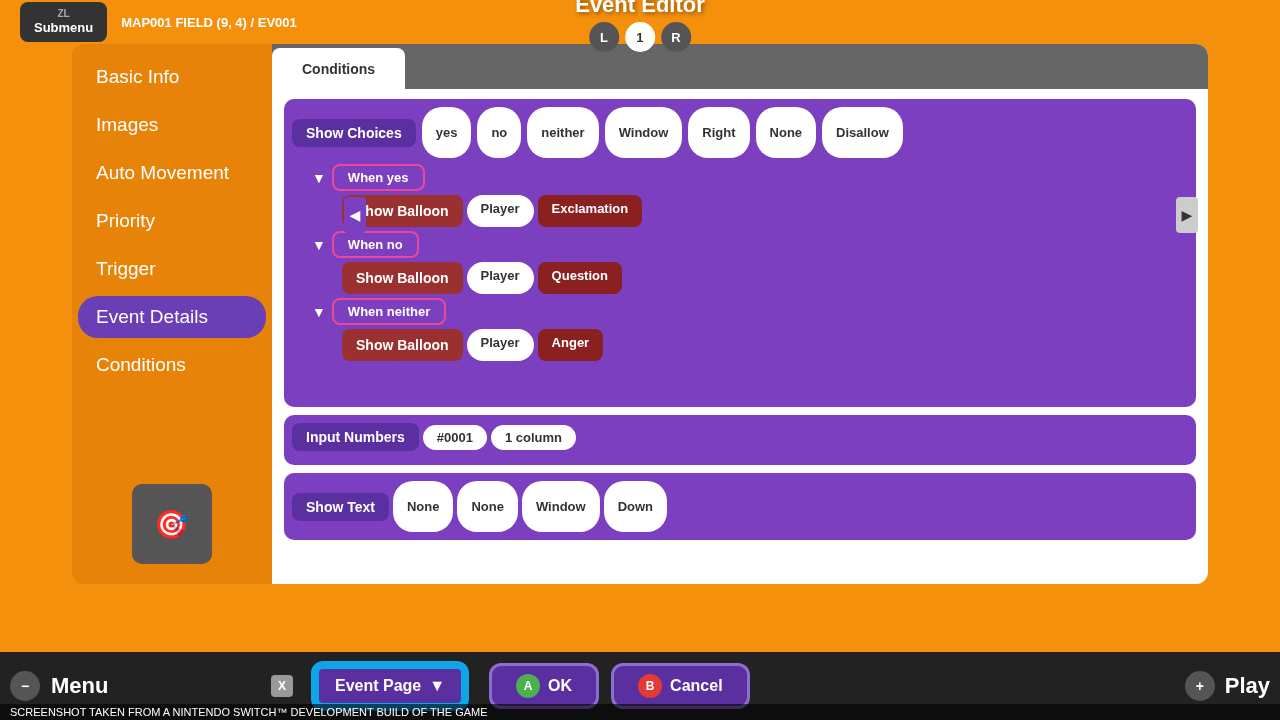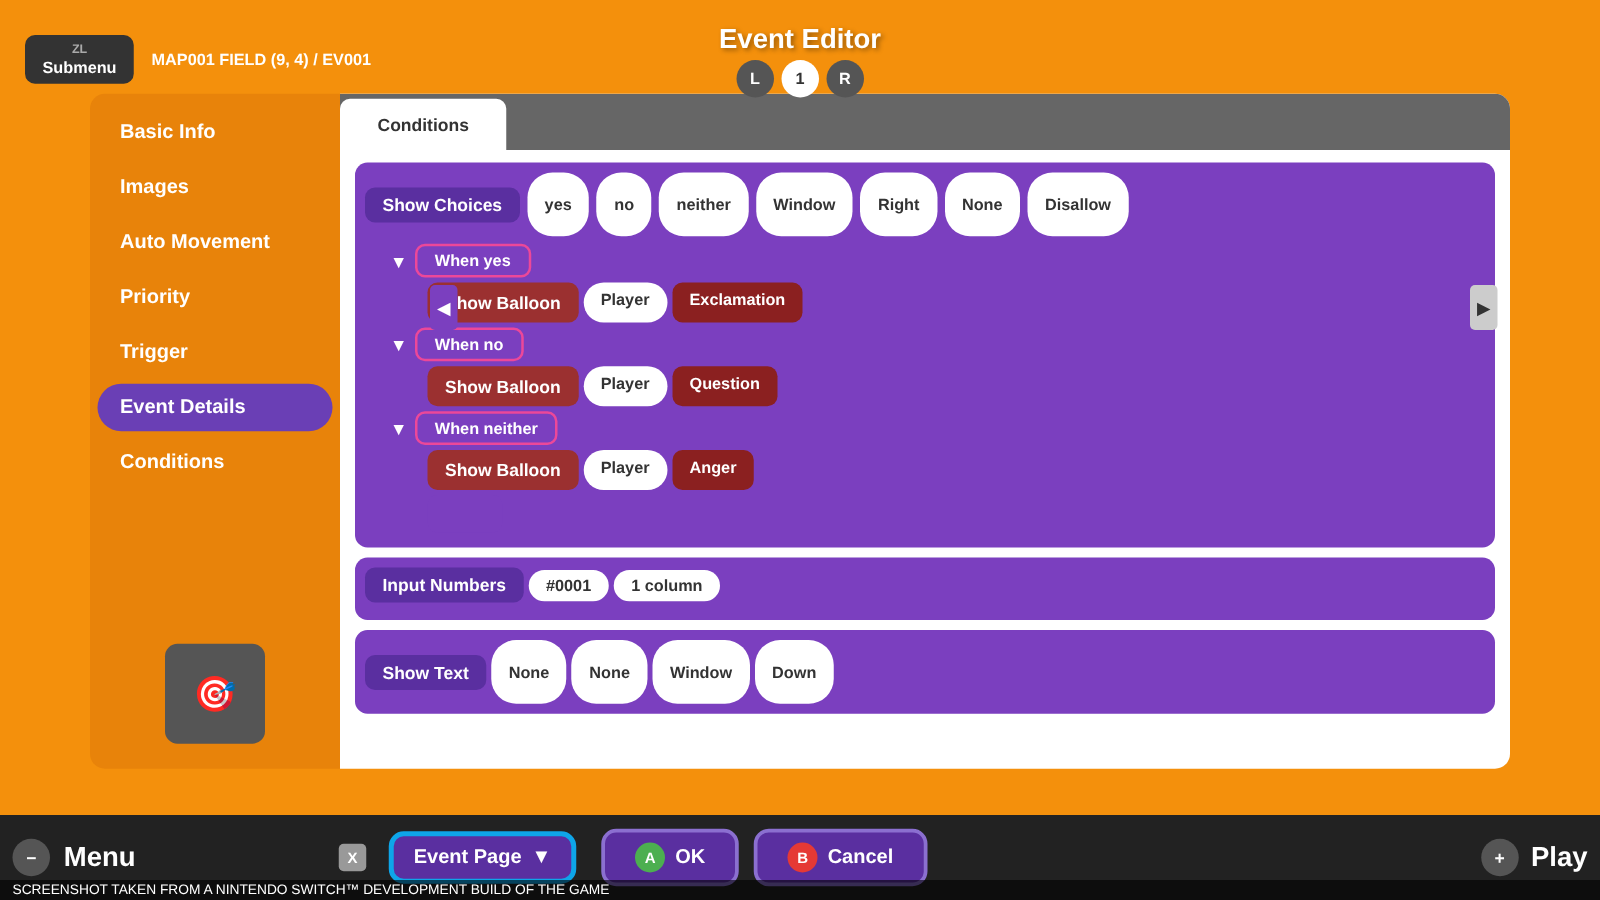--- a/index.html
+++ b/index.html
@@ -9,24 +9,23 @@
       background: #F4900C;
       font-family: 'Arial', sans-serif;
       overflow: hidden;
       position: relative;
     }
 
     
     #top-bar {
       display: flex;
       align-items: center;
-      height: 55px;
+      height: 44px;
       padding: 0 20px;
       position: relative;
-      margin-top: 20px;
     }
 
     #submenu-btn {
       background: #333;
       color: #fff;
       border: none;
       border-radius: 8px;
       padding: 6px 14px;
       font-size: 13px;
       font-weight: bold;
@@ -106,22 +105,22 @@
       width: 200px;
       padding: 10px 0;
       display: flex;
       flex-direction: column;
       gap: 2px;
     }
 
     .sidebar-item {
       color: #fff;
       padding: 10px 18px;
-      font-size: 16px;
-      font-weight: bold;
+      font-size: 19px;
+      font-weight: normal;
       cursor: pointer;
       border-radius: 6px;
       margin: 2px 6px;
     }
 
     .sidebar-item.active {
       background: #6A3FB5;
       border-radius: 20px;
     }
 
@@ -372,21 +371,21 @@
       cursor: pointer;
     }
 
     .minus-btn { background: #555; }
     .plus-btn { background: #555; }
 
     #event-page-dropdown {
       display: flex;
       align-items: center;
       background: #5A2FA0;
-      border: 4px solid #0ea5e9;
+      border: 8px solid #0ea5e9;
       border-radius: 12px;
       padding: 8px 16px;
       color: #fff;
       font-size: 16px;
       font-weight: bold;
       cursor: pointer;
       gap: 8px;
       margin: 0 10px;
     }
 

